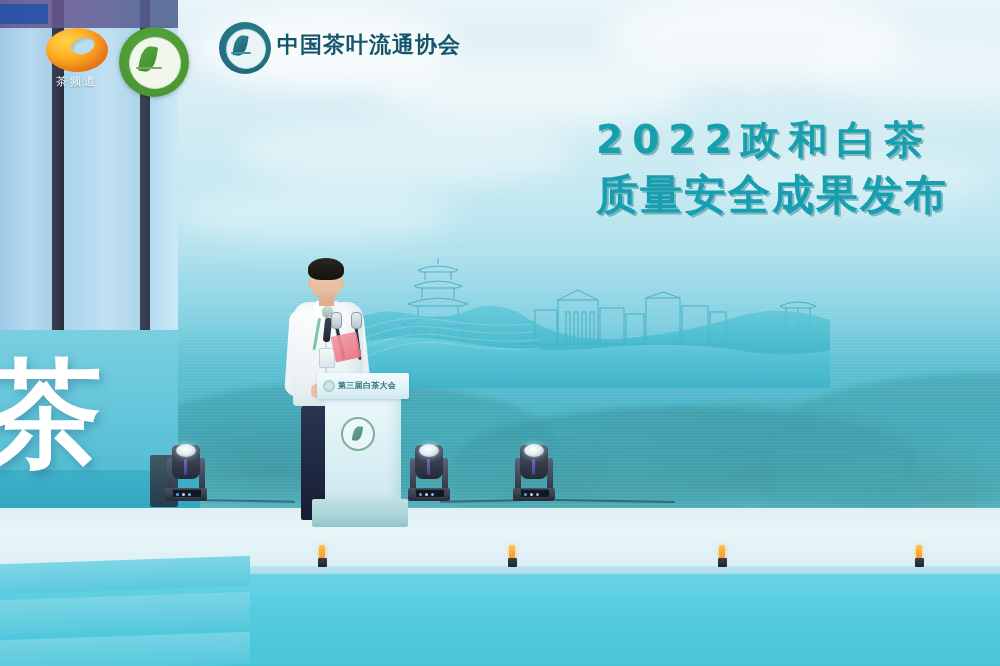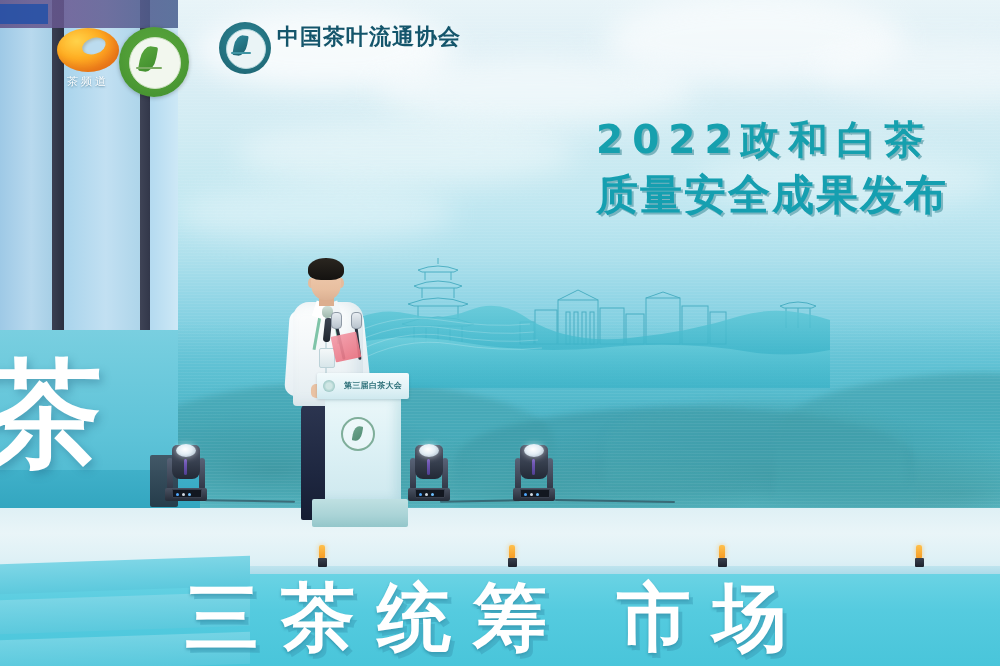--- a/index.html
+++ b/index.html
@@ -64,21 +64,21 @@
     text-shadow:2px 2px 0 rgba(20,110,125,.45);white-space:nowrap;line-height:1.15;
     font-family:"DejaVu Sans","Liberation Sans",sans-serif;
   }
   .title-line2{
     font-size:42px;font-weight:bold;letter-spacing:2px;color:#159fb0;
     text-shadow:2px 2px 0 rgba(20,110,125,.42);white-space:nowrap;line-height:1.25;margin-top:6px;
     font-family:"DejaVu Sans","Liberation Sans",sans-serif;
   }
 
   
-  .logo-tea-channel{position:absolute;left:49px;top:26px;width:78px;height:68px;}
+  .logo-tea-channel{position:absolute;left:38px;top:26px;width:78px;height:68px;}
   .tc-swirl{
     position:absolute;left:8px;top:2px;width:62px;height:44px;border-radius:50%;
     background:radial-gradient(ellipse at 32% 30%, #ffd24a 0%, #ffae22 40%, #f5841f 72%, #ef6f1c 100%);
     box-shadow:inset -4px -5px 10px rgba(200,90,10,.35);
   }
   .tc-hole{
     position:absolute;left:25px;top:10px;width:24px;height:16px;border-radius:50%;
     background:#bcdcef;box-shadow:inset 1px 2px 3px rgba(120,80,20,.25);
     transform:rotate(-18deg);
   }
@@ -101,21 +101,21 @@
   .al-ring{position:absolute;inset:0;border-radius:50%;
     background:radial-gradient(circle at 50% 40%,#2f8a9b 0%,#23717f 60%,#1b5f6c 100%);}
   .al-inner{position:absolute;left:7px;top:7px;width:38px;height:38px;border-radius:50%;
     background:#eaf4f6;border:1px solid #b9d9de;}
   .al-leaf{position:absolute;left:15px;top:13px;width:13px;height:21px;
     background:linear-gradient(135deg,#2f8a9b,#1b5f6c);border-radius:60% 8% 60% 8%;transform:rotate(10deg);}
   .al-bar{position:absolute;left:12px;top:30px;width:20px;height:1.6px;background:#3f94a3;border-radius:2px;}
 
   .assoc-text{position:absolute;left:277px;top:24px;}
   .assoc-main{font-size:22px;font-weight:bold;color:#14556b;letter-spacing:1px;line-height:1.15;
-    font-family:"DejaVu Sans","Liberation Sans",sans-serif;}
+    font-family:"DejaVu Sans","Liberation Sans",sans-serif;margin-top:8px;}
   .assoc-sub{font-size:12.5px;font-weight:bold;color:#1a6072;letter-spacing:.2px;margin-top:3px;
     font-family:"DejaVu Sans","Liberation Sans",sans-serif;}
 
   
   .pillar{position:absolute;}
   .pil1{left:0px;top:0px;width:52px;height:340px;
     background:linear-gradient(90deg,#9ec9e6 0%,#b8d9ee 60%,#a7cfe6 100%);}
   .pil-dark1{left:52px;top:0px;width:12px;height:340px;background:linear-gradient(90deg,#3a3f52,#2a2f40);}
   .pil2{left:64px;top:0px;width:76px;height:340px;
     background:linear-gradient(90deg,#a9d4ec 0%,#c2e0f2 55%,#aed5ea 100%);}
@@ -172,21 +172,21 @@
 
   
   .podium{position:absolute;left:317px;top:373px;width:92px;height:150px;}
   .podium-top{
     position:absolute;left:0;top:0;width:92px;height:26px;
     background:linear-gradient(180deg,#f2fafc 0%,#e3f3f7 55%,#cfe9ef 100%);
     border-radius:2px;box-shadow:0 1px 3px rgba(0,60,80,.18);
   }
   .podium-label{
     position:absolute;left:6px;top:5px;width:80px;height:15px;
-    display:flex;align-items:center;gap:9px;
+    display:flex;align-items:center;gap:3px;
   }
   .pl-seal{width:12px;height:12px;border-radius:50%;
     background:radial-gradient(circle,#cfe6e4 35%,#9ec9c6 70%,#7fb3b0 100%);flex:0 0 auto;}
   .pl-text{font-size:8px;font-weight:bold;color:#2c6f78;letter-spacing:.3px;white-space:nowrap;
     font-family:"DejaVu Sans","Liberation Sans",sans-serif;}
   .podium-body{
     position:absolute;left:8px;top:26px;width:76px;height:100px;
     background:linear-gradient(180deg,#eaf7f9 0%,#dff2f6 40%,#cfe9ef 100%);
     box-shadow:inset -6px 0 10px rgba(80,160,175,.18);
   }
@@ -515,15 +515,14 @@
     </div>
   <div class="uplight u4">
       <div class="up-body"></div>
       <div class="up-base"></div>
     </div>
 
   <div class="front-banner"></div>
   <div class="step stepA"></div>
   <div class="step stepB"></div>
   <div class="step stepC"></div>
-  <div class="banner-text">三茶统筹 市场</div>
 
 </div>
 
 </body></html>

